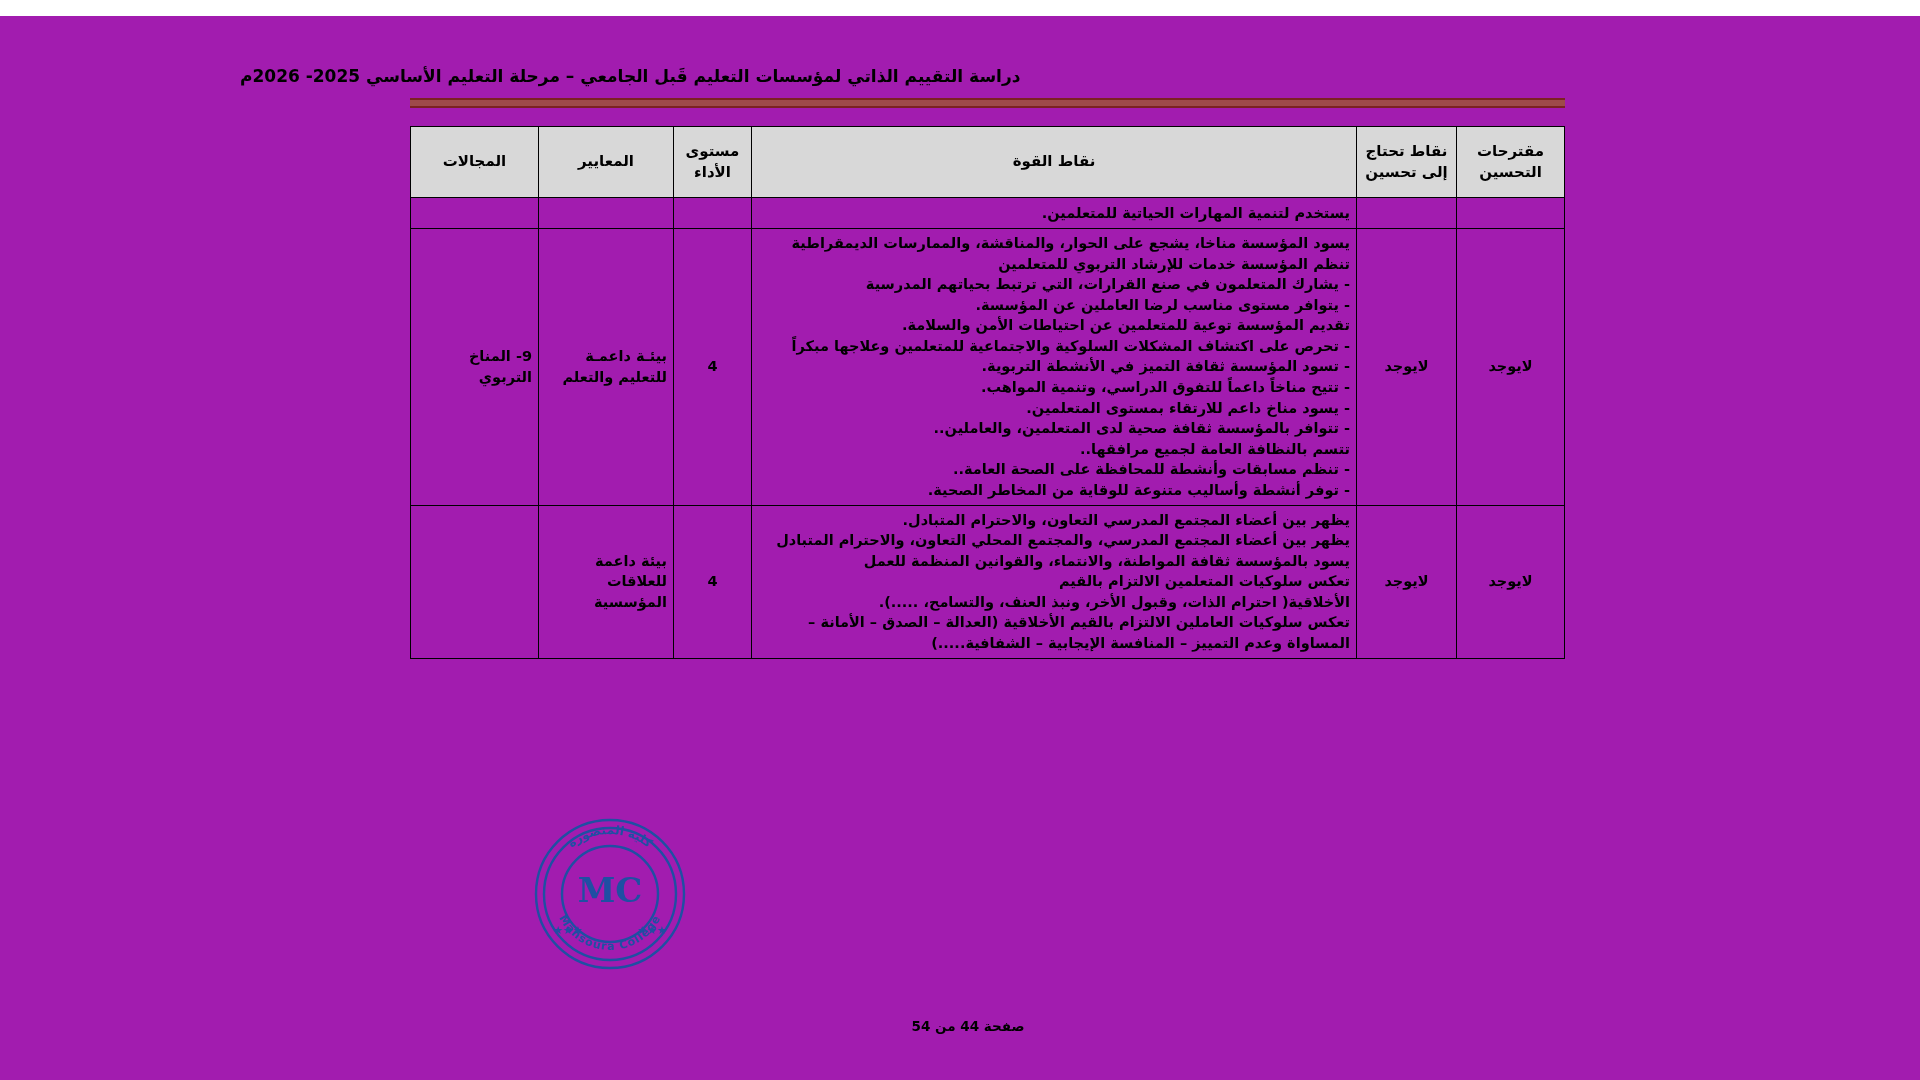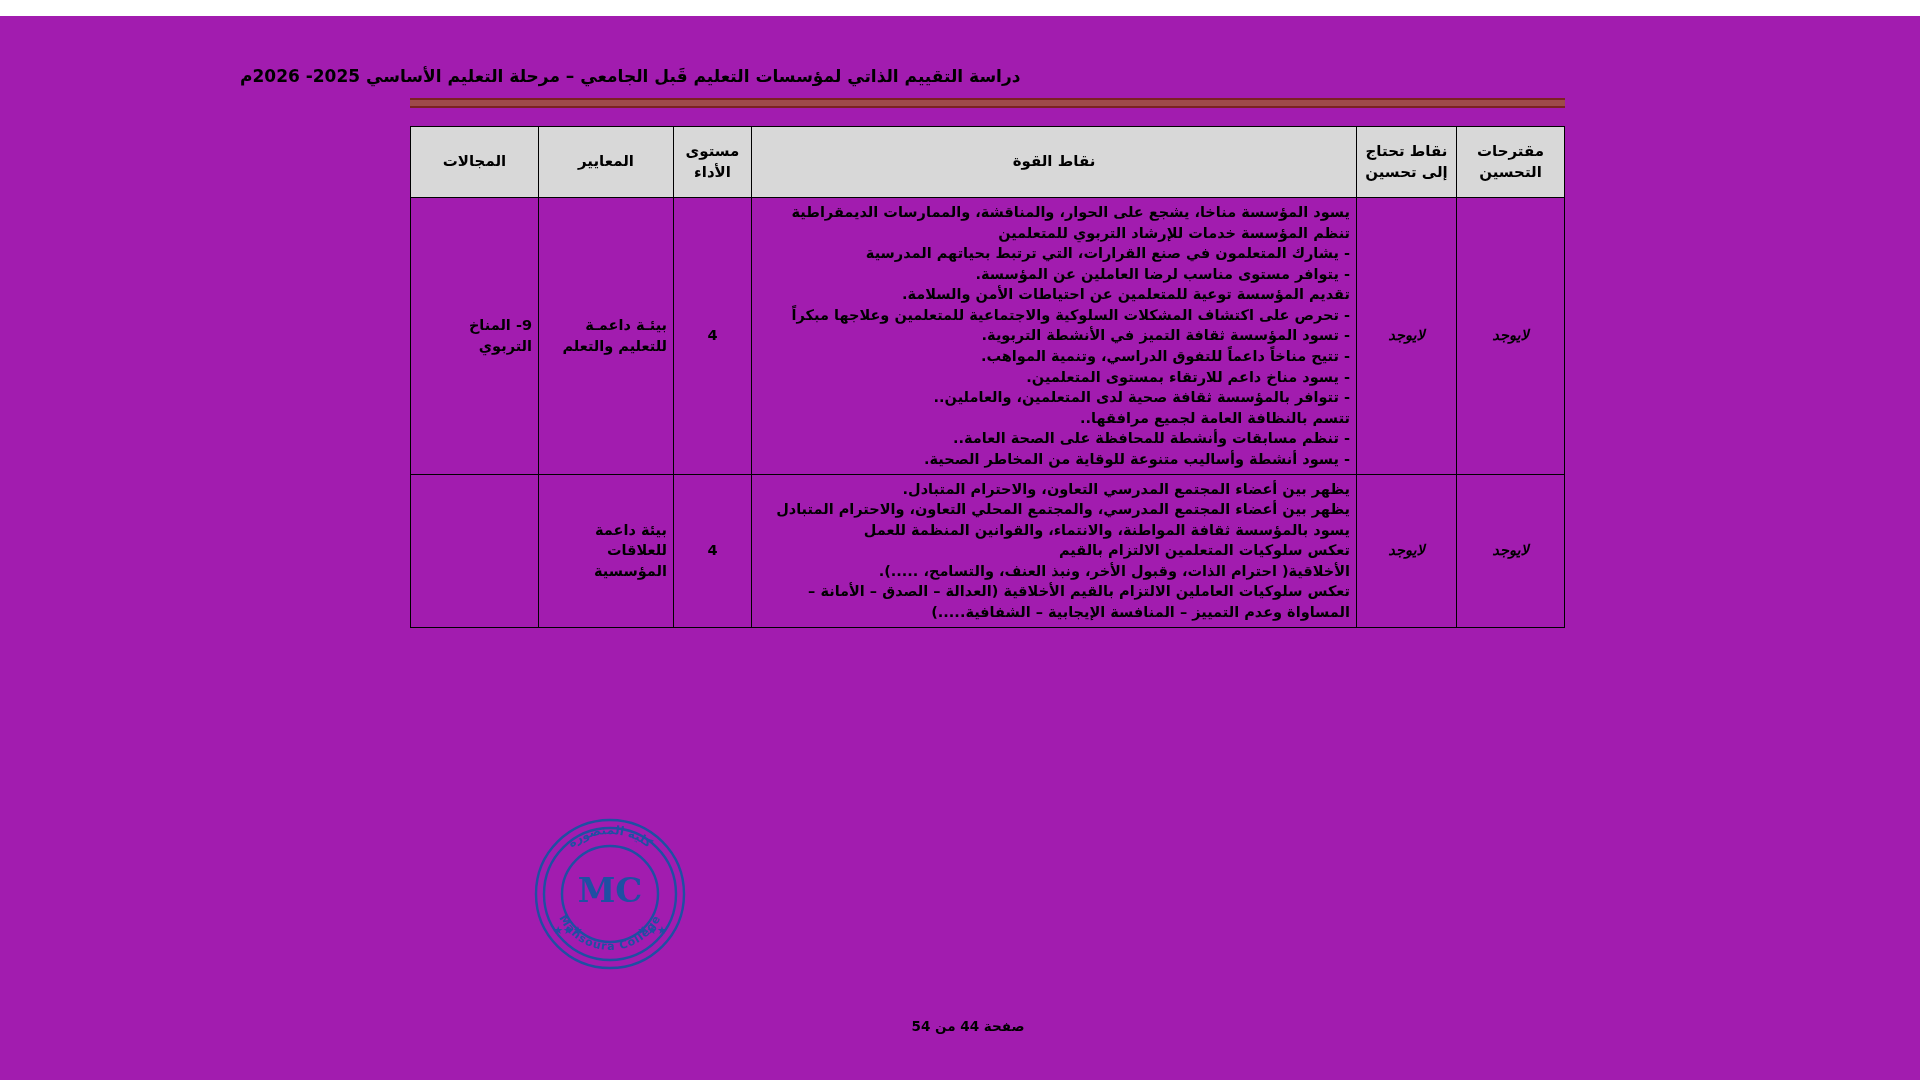--- a/index.html
+++ b/index.html
@@ -107,21 +107,20 @@
   td.cell-strength {
     text-align: right;
     vertical-align: top;
     padding: 5px 8px 6px 8px;
   }
   td.cell-needs,
   td.cell-improve {
     text-align: center;
     vertical-align: middle;
     font-size: 14.5px;
-    font-style: italic;
   }
   .line {
     display: block;
     white-space: normal;
   }
   .row-partial td {
     height: 22px;
     padding-top: 1px;
     padding-bottom: 1px;
   }
@@ -180,38 +179,48 @@
           <th>مقترحات التحسين</th>
           <th>نقاط تحتاج إلى تحسين</th>
           <th>نقاط القوة</th>
           <th>مستوى الأداء</th>
           <th>المعايير</th>
           <th>المجالات</th>
         </tr>
       </thead>
       <tbody>
 
+        <tr class="row-partial">
+          <td class="cell-improve"></td>
+          <td class="cell-needs"></td>
+          <td class="cell-strength">
+            <span class="line">يستخدم لتنمية المهارات الحياتية للمتعلمين.</span>
+          </td>
+          <td class="cell-level"></td>
+          <td class="cell-criteria"></td>
+          <td class="cell-domains"></td>
+        </tr>
 
         <tr>
           <td class="cell-improve">لايوجد</td>
           <td class="cell-needs">لايوجد</td>
           <td class="cell-strength">
               <span class="line">يسود المؤسسة مناخا، يشجع على الحوار، والمناقشة، والممارسات الديمقراطية</span>
               <span class="line">تنظم المؤسسة  خدمات للإرشاد التربوي للمتعلمين</span>
               <span class="line">- يشارك المتعلمون في صنع القرارات، التي ترتبط بحياتهم المدرسية</span>
               <span class="line">- يتوافر مستوى مناسب لرضا العاملين عن المؤسسة.</span>
               <span class="line">تقديم المؤسسة توعية للمتعلمين عن احتياطات الأمن والسلامة.</span>
               <span class="line">- تحرص على اكتشاف المشكلات السلوكية والاجتماعية للمتعلمين وعلاجها مبكراً</span>
               <span class="line">- تسود المؤسسة ثقافة التميز في الأنشطة التربوية.</span>
               <span class="line">- تتيح مناخاً داعماً للتفوق الدراسي، وتنمية المواهب.</span>
               <span class="line">- يسود مناخ داعم للارتقاء بمستوى المتعلمين.</span>
               <span class="line">- تتوافر بالمؤسسة ثقافة صحية لدى المتعلمين، والعاملين..</span>
               <span class="line">تتسم بالنظافة العامة لجميع مرافقها..</span>
               <span class="line">- تنظم مسابقات وأنشطة للمحافظة على الصحة العامة..</span>
-              <span class="line">- يسود أنشطة وأساليب متنوعة للوقاية من المخاطر الصحية.</span>
+              <span class="line">- توفر أنشطة وأساليب متنوعة للوقاية من المخاطر الصحية.</span>
             </td>
           <td class="cell-level">4</td>
           <td class="cell-criteria">بيئـة داعمـة للتعليم والتعلم</td>
           <td class="cell-domains">9- المناخ التربوي</td>
         </tr>
 
         <tr>
           <td class="cell-improve">لايوجد</td>
           <td class="cell-needs">لايوجد</td>
           <td class="cell-strength">

